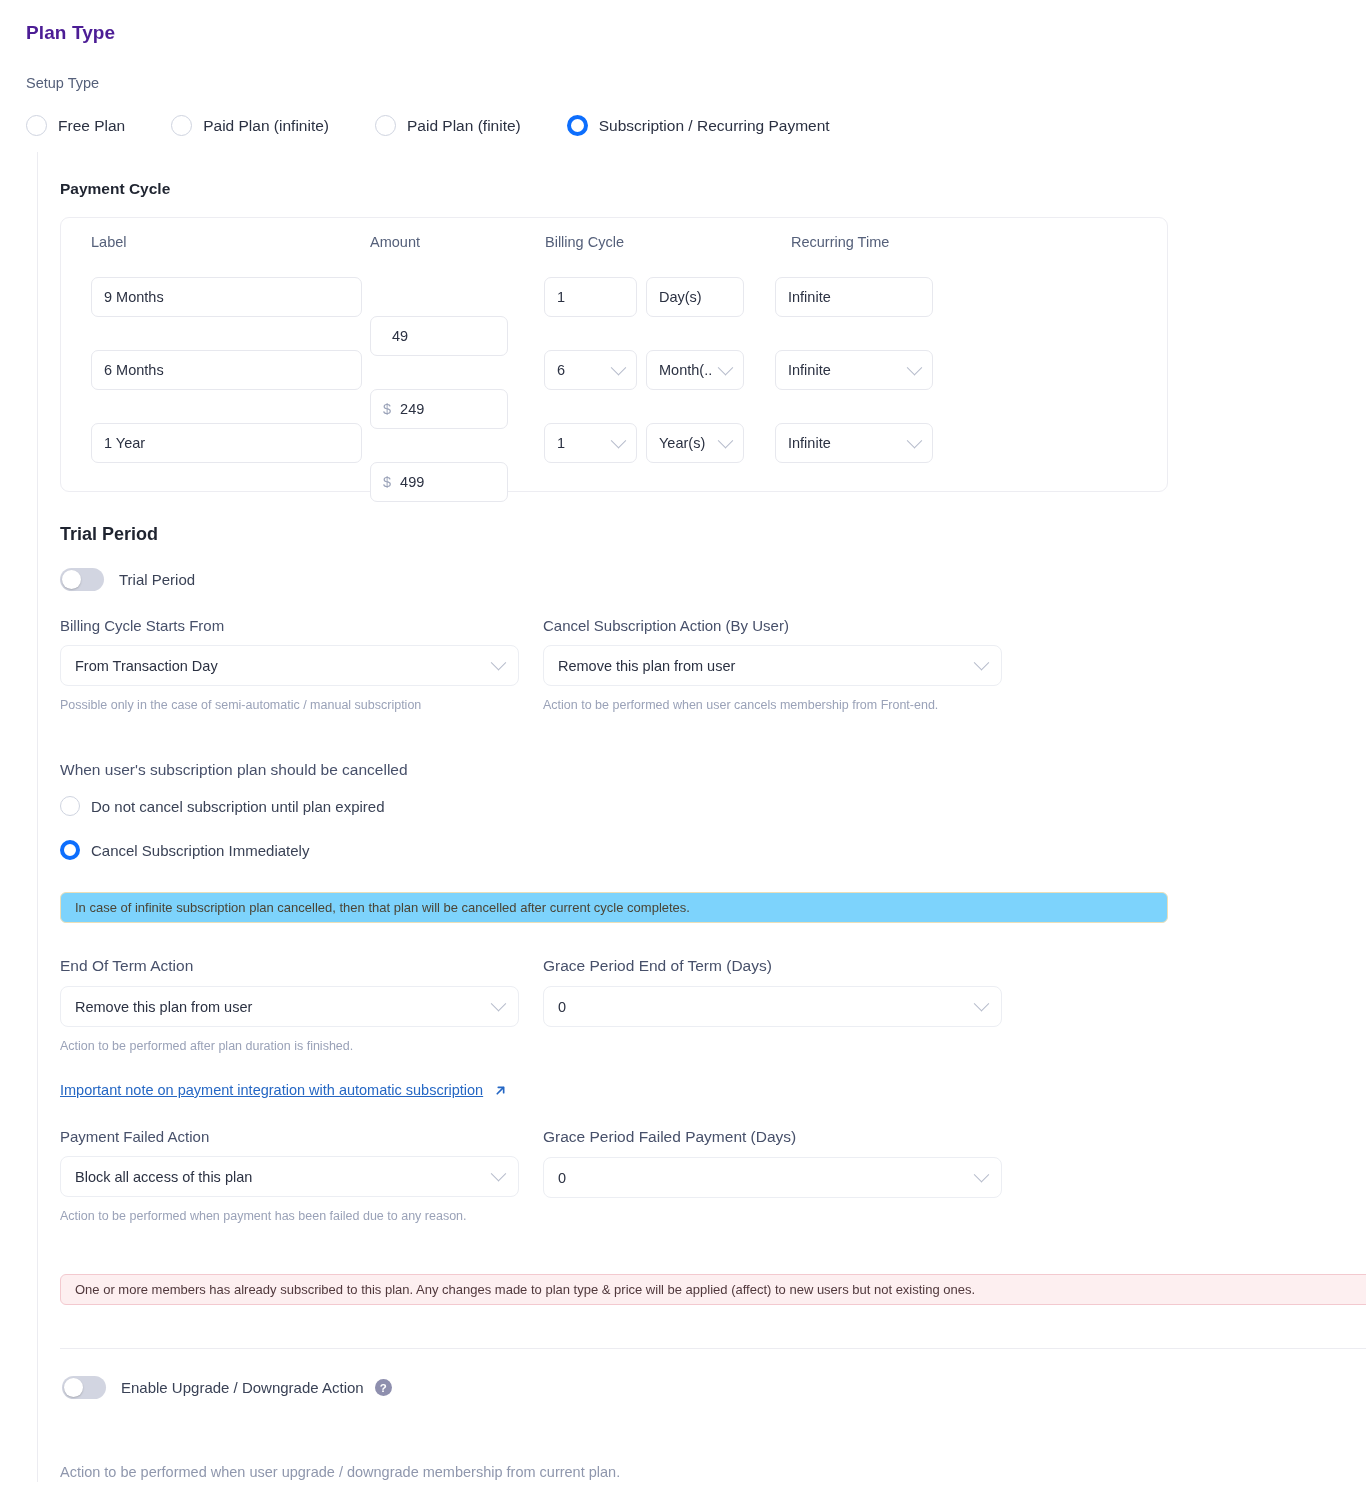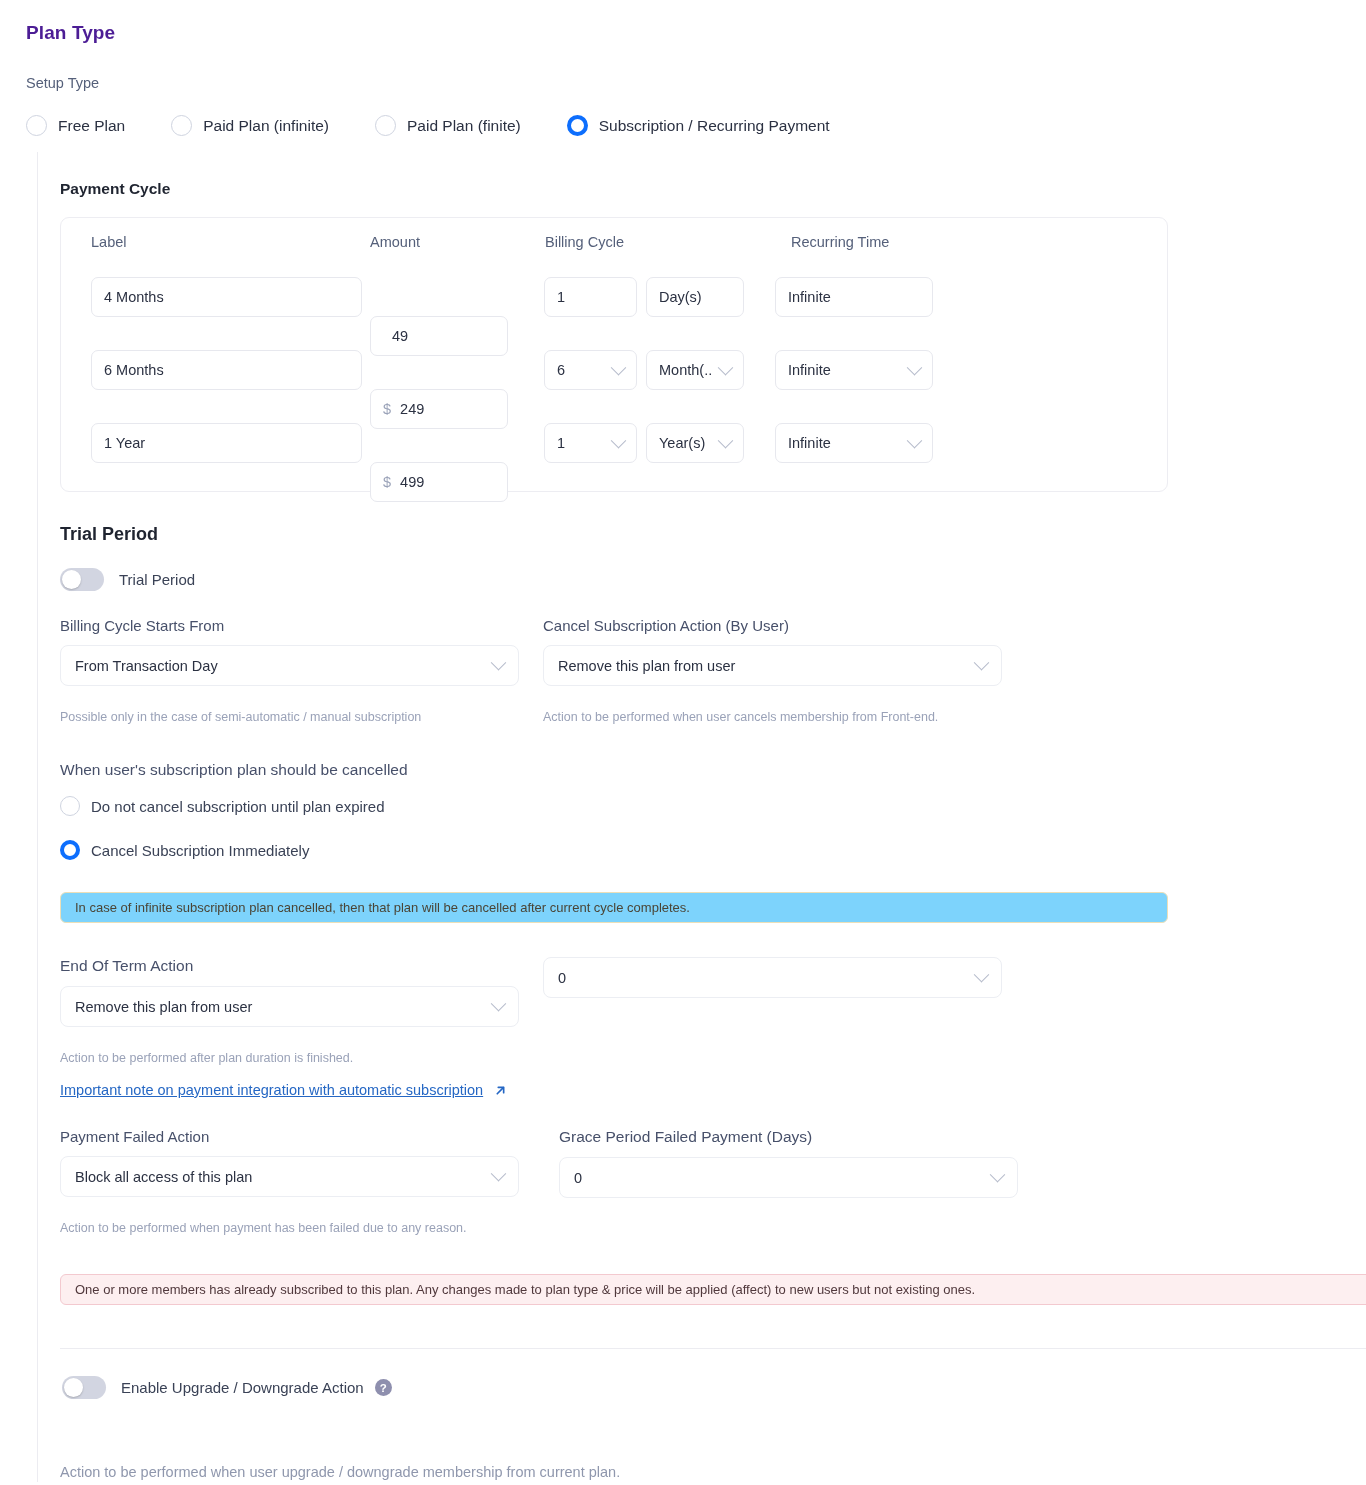--- a/index.html
+++ b/index.html
@@ -210,21 +210,21 @@
     background: #fff;
     display: flex;
     align-items: center;
     padding: 0 14px;
     font-size: 14.5px;
     color: #2b3142;
     cursor: pointer;
   }
   .select .chev { margin-left: auto; }
   .hint {
-    margin-top: 22px;
+    margin-top: 10px;
     font-size: 12.5px;
     color: #9aa2b8;
     line-height: 1.45;
   }
 
   
   .banner {
     position: absolute;
     border-radius: 6px;
     font-size: 13px;
@@ -302,21 +302,21 @@
 <div class="sec-title" style="left:60px; top:180px;">Payment Cycle</div>
 
 <div class="pc-card">
   <div class="pc-head pc-h-label">Label</div>
   <div class="pc-head pc-h-amount">Amount</div>
   <div class="pc-head pc-h-cycle">Billing Cycle</div>
   <div class="pc-head pc-h-recur">Recurring Time</div>
 
   <div class="pc-row r0">
     <div class="fld f-label">
-      <span>4 Months</span>
+      <span>9 Months</span>
     </div>
     <div class="fld f-amount">
       <span class="cur"></span>
       <span>49</span>
     </div>
     <div class="fld f-num">
       <span>1</span>
     </div>
     <div class="fld f-unit">
       <span>Day(s)</span>
@@ -415,20 +415,21 @@
 <div class="fgroup" style="left:60px; top:957px; width:459px;">
   <span class="flabel" style="font-size:15.5px; color:#47506a;">End Of Term Action</span>
   <div class="select">
     <span>Remove this plan from user</span>
     <span class="chev"></span>
   </div>
   <div class="hint">Action to be performed after plan duration is finished.</div>
 </div>
 
 <div class="fgroup" style="left:543px; top:957px; width:459px;">
+  <span class="flabel" style="font-size:15.5px; color:#47506a;">Grace Period End of Term (Days)</span>
   <div class="select">
     <span>0</span>
     <span class="chev"></span>
   </div>
 </div>
 
 <div class="ext-link">
   <span>Important note on payment integration with automatic subscription</span>
   <svg class="ext-arrow" viewBox="0 0 14 14">
     <path d="M3.5 10.5 L10 4" stroke="#2567c4" stroke-width="1.8" fill="none" stroke-linecap="round"></path>
@@ -438,21 +439,21 @@
 
 <div class="fgroup" style="left:60px; top:1128px; width:459px;">
   <span class="flabel" style="font-size:15px; color:#47506a;">Payment Failed Action</span>
   <div class="select">
     <span>Block all access of this plan</span>
     <span class="chev"></span>
   </div>
   <div class="hint" style="width:440px;">Action to be performed when payment has been failed due to any reason.</div>
 </div>
 
-<div class="fgroup" style="left:559px; top:1128px; width:459px;">
+<div class="fgroup" style="left:543px; top:1128px; width:459px;">
   <span class="flabel" style="font-size:15.5px; color:#47506a;">Grace Period Failed Payment (Days)</span>
   <div class="select">
     <span>0</span>
     <span class="chev"></span>
   </div>
 </div>
 
 <div class="banner danger">
   <span>One or more members has already subscribed to this plan. Any changes made to plan type &amp; price will be applied (affect) to new users but not existing ones.</span>
 </div>

